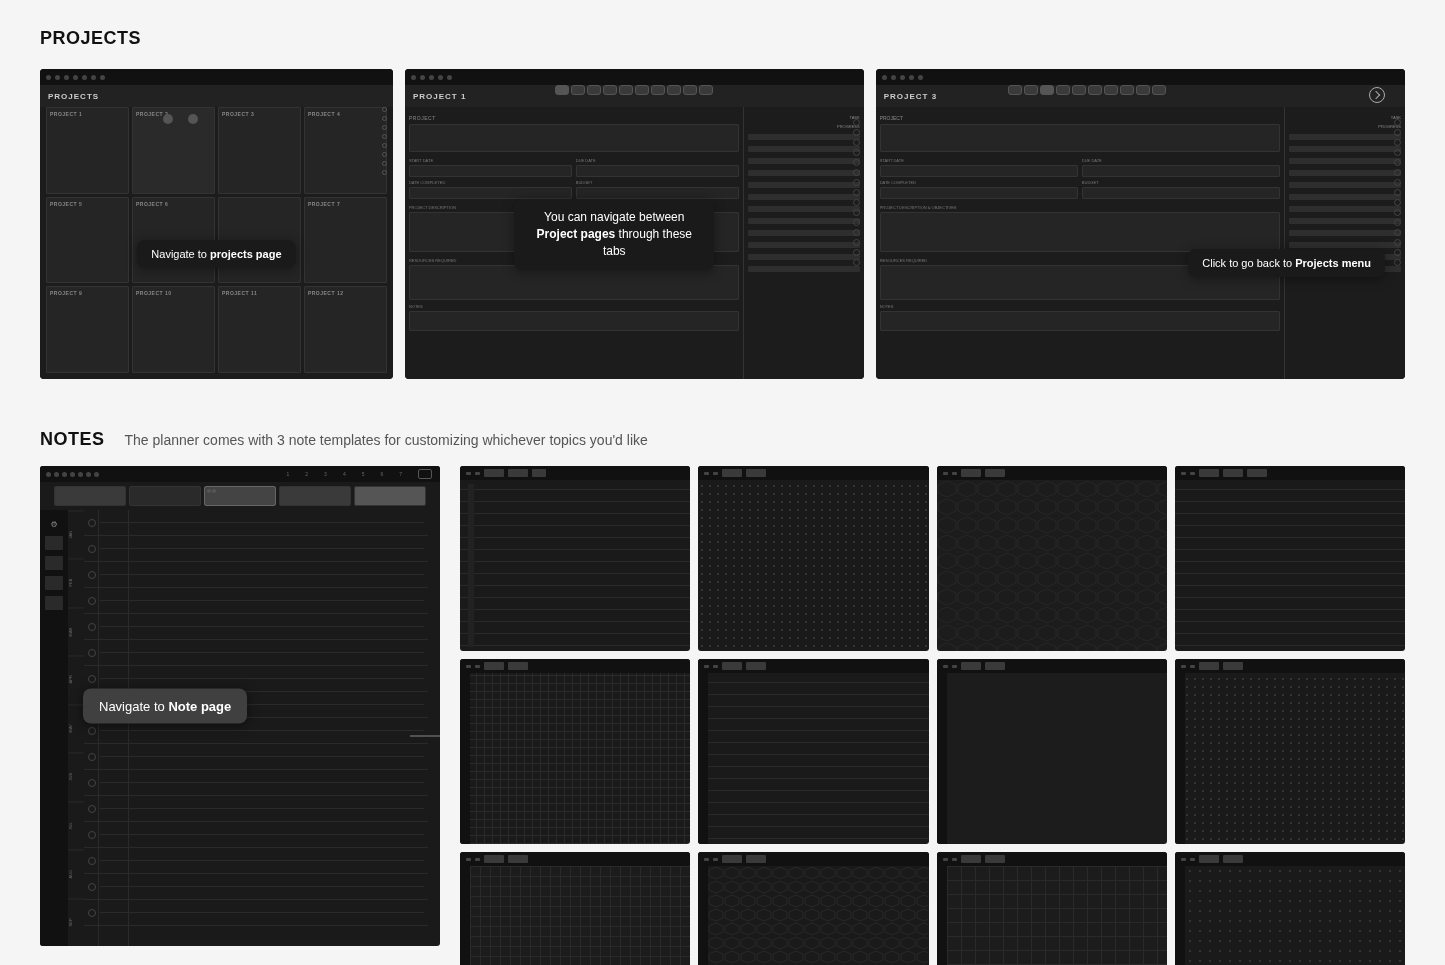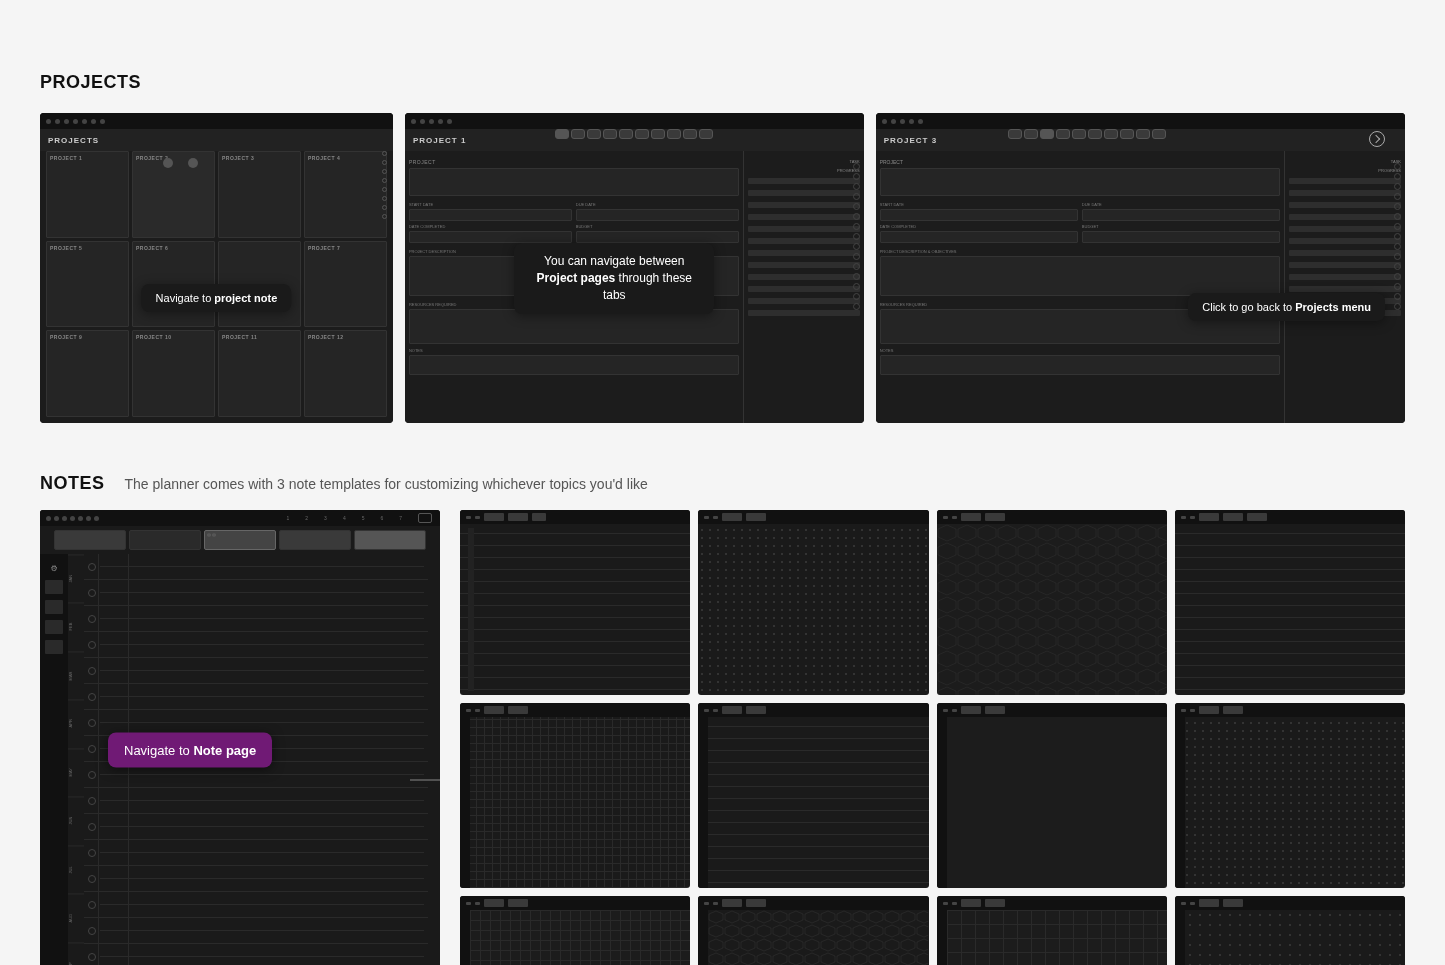--- a/index.html
+++ b/index.html
@@ -7,21 +7,20 @@
       background: #f5f5f5;
       font-family: -apple-system, BlinkMacSystemFont, 'Helvetica Neue', Arial, sans-serif;
       width: 1445px;
       min-height: 965px;
       overflow-x: hidden;
     }
 
     
     .projects-section {
       padding: 28px 40px 20px 40px;
-      margin-top: 44px;
     }
     .section-header {
       display: flex;
       align-items: baseline;
       gap: 20px;
       margin-bottom: 20px;
     }
     .section-title {
       font-size: 18px;
       font-weight: 800;
@@ -399,24 +398,24 @@
 
     .row-line {
       flex: 1;
       height: 0.5px;
       background: #2a2a2a;
     }
 
     
     .notes-tooltip {
       position: absolute;
-      left: 68px;
+      left: 43px;
       top: 50%;
       transform: translateY(-50%);
-      background: #701a75;
+      background: #404040;
       color: #fff;
       border-radius: 8px;
       padding: 10px 16px;
       font-size: 13px;
       white-space: nowrap;
       z-index: 20;
       box-shadow: 0 2px 12px rgba(0,0,0,0.5);
     }
 
     .notes-tooltip strong {
@@ -574,21 +573,21 @@
           <div class="side-dot"></div>
           <div class="side-dot"></div>
           <div class="side-dot"></div>
           <div class="side-dot"></div>
           <div class="side-dot"></div>
           <div class="side-dot"></div>
           <div class="side-dot"></div>
         </div>
 
         <div class="nav-project-tooltip">
-          Navigate to <strong>project note</strong>
+          Navigate to <strong>projects page</strong>
         </div>
       </div>
     </div>
 
     <div class="screenshot-card" style="flex: 1.3;">
       <div class="planner-mock">
 
         <div class="planner-header-bar">
           <div class="header-dot"></div>
           <div class="header-dot"></div>

